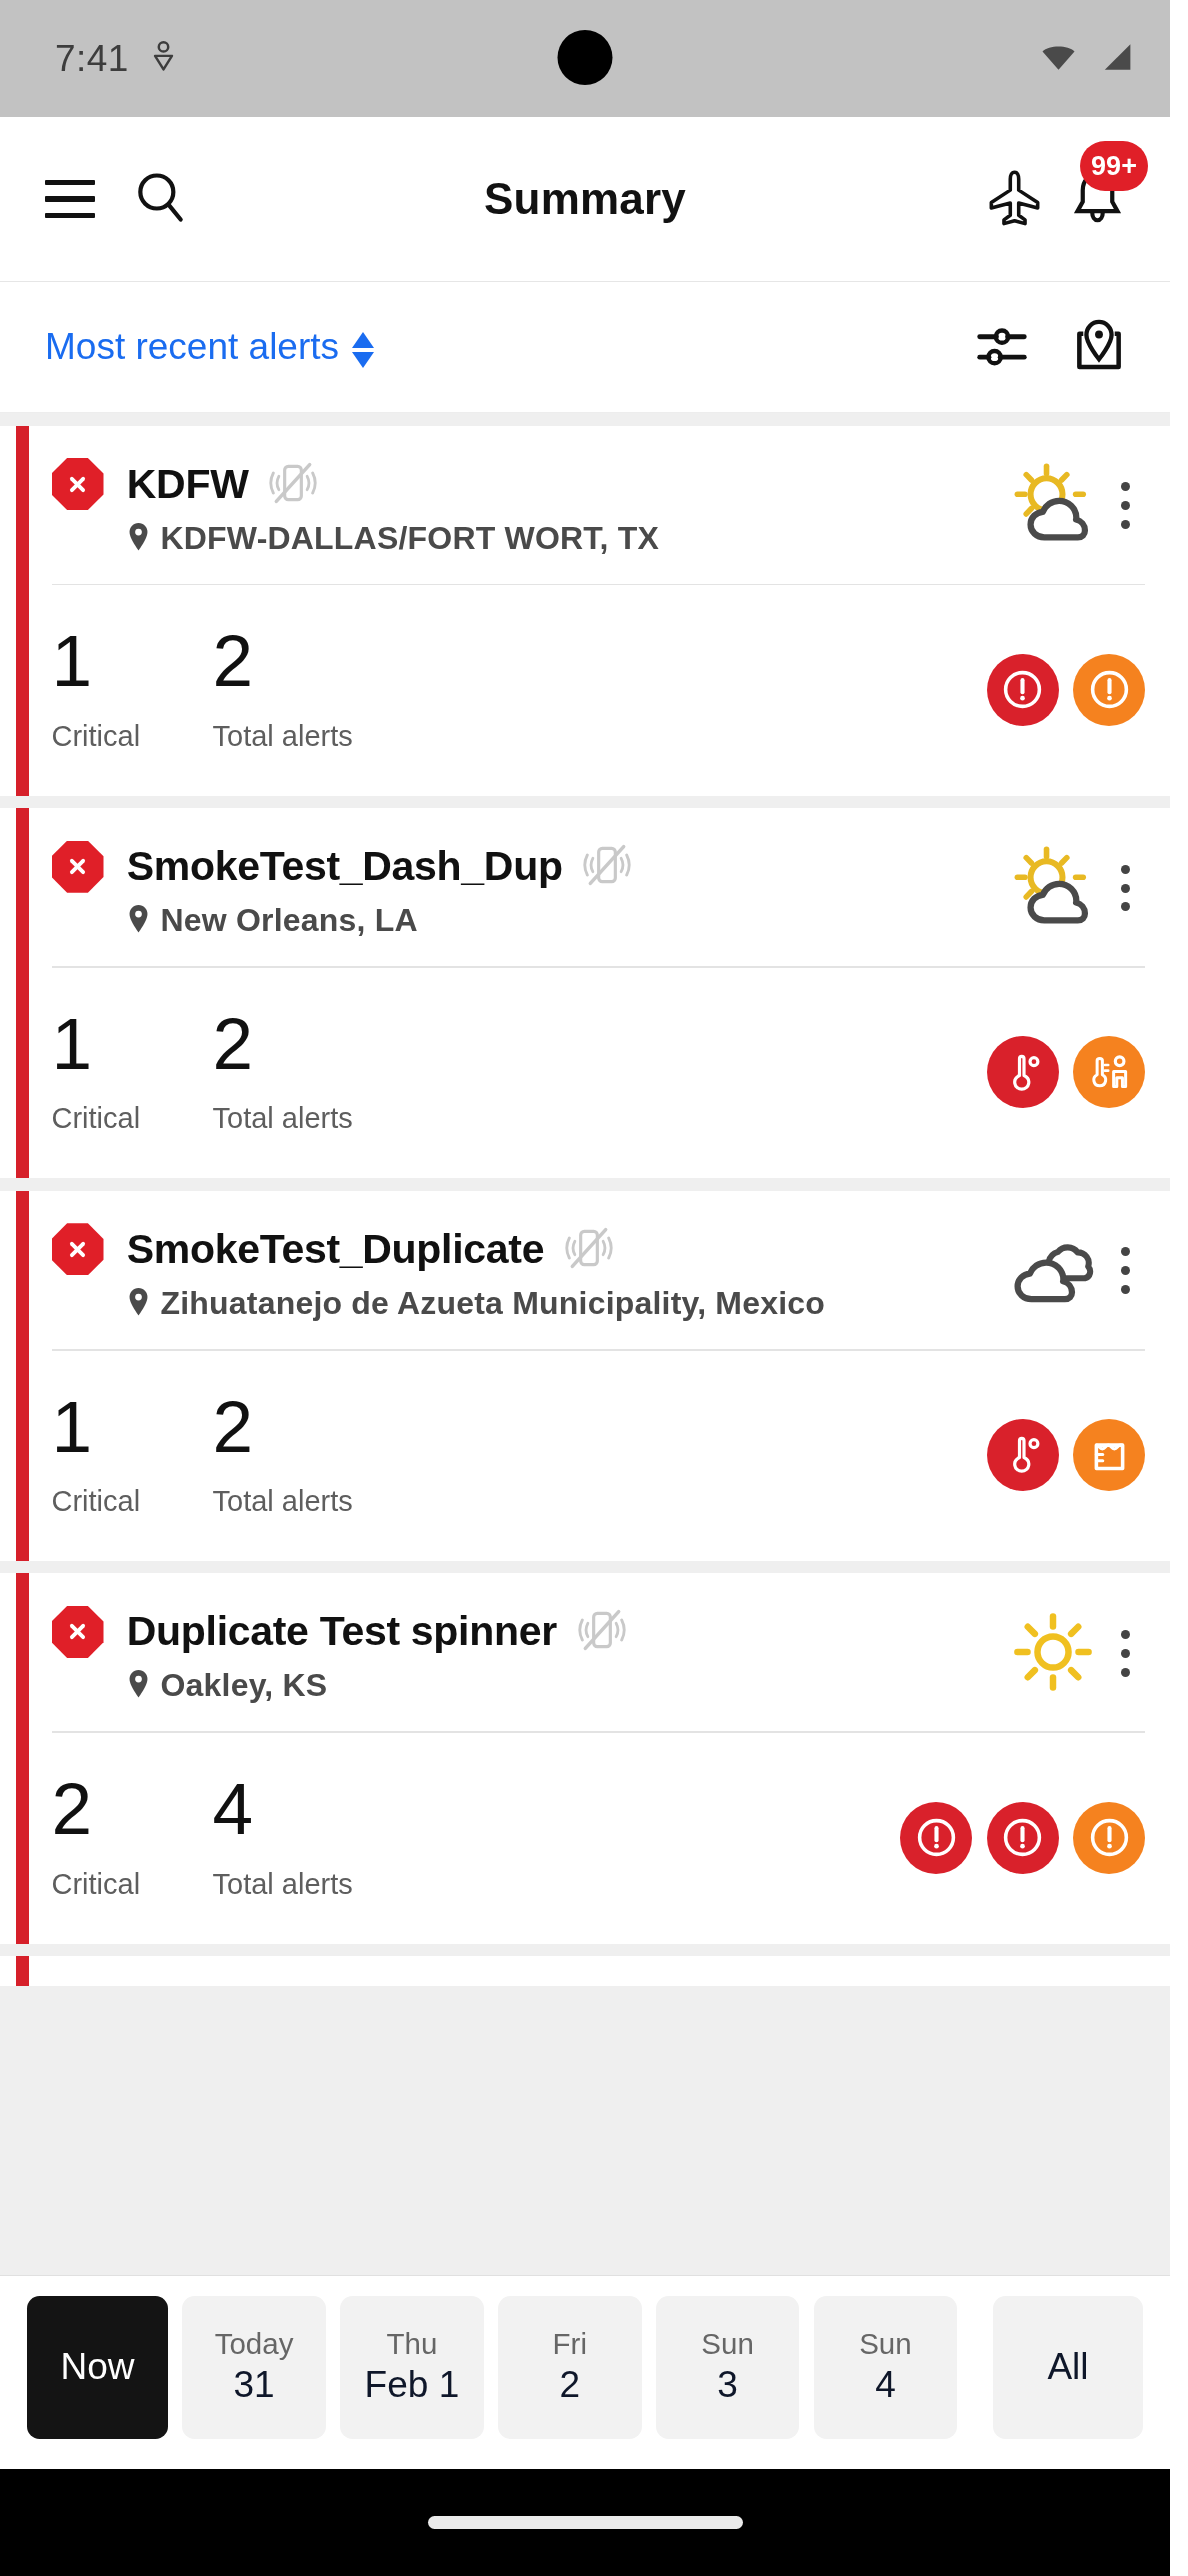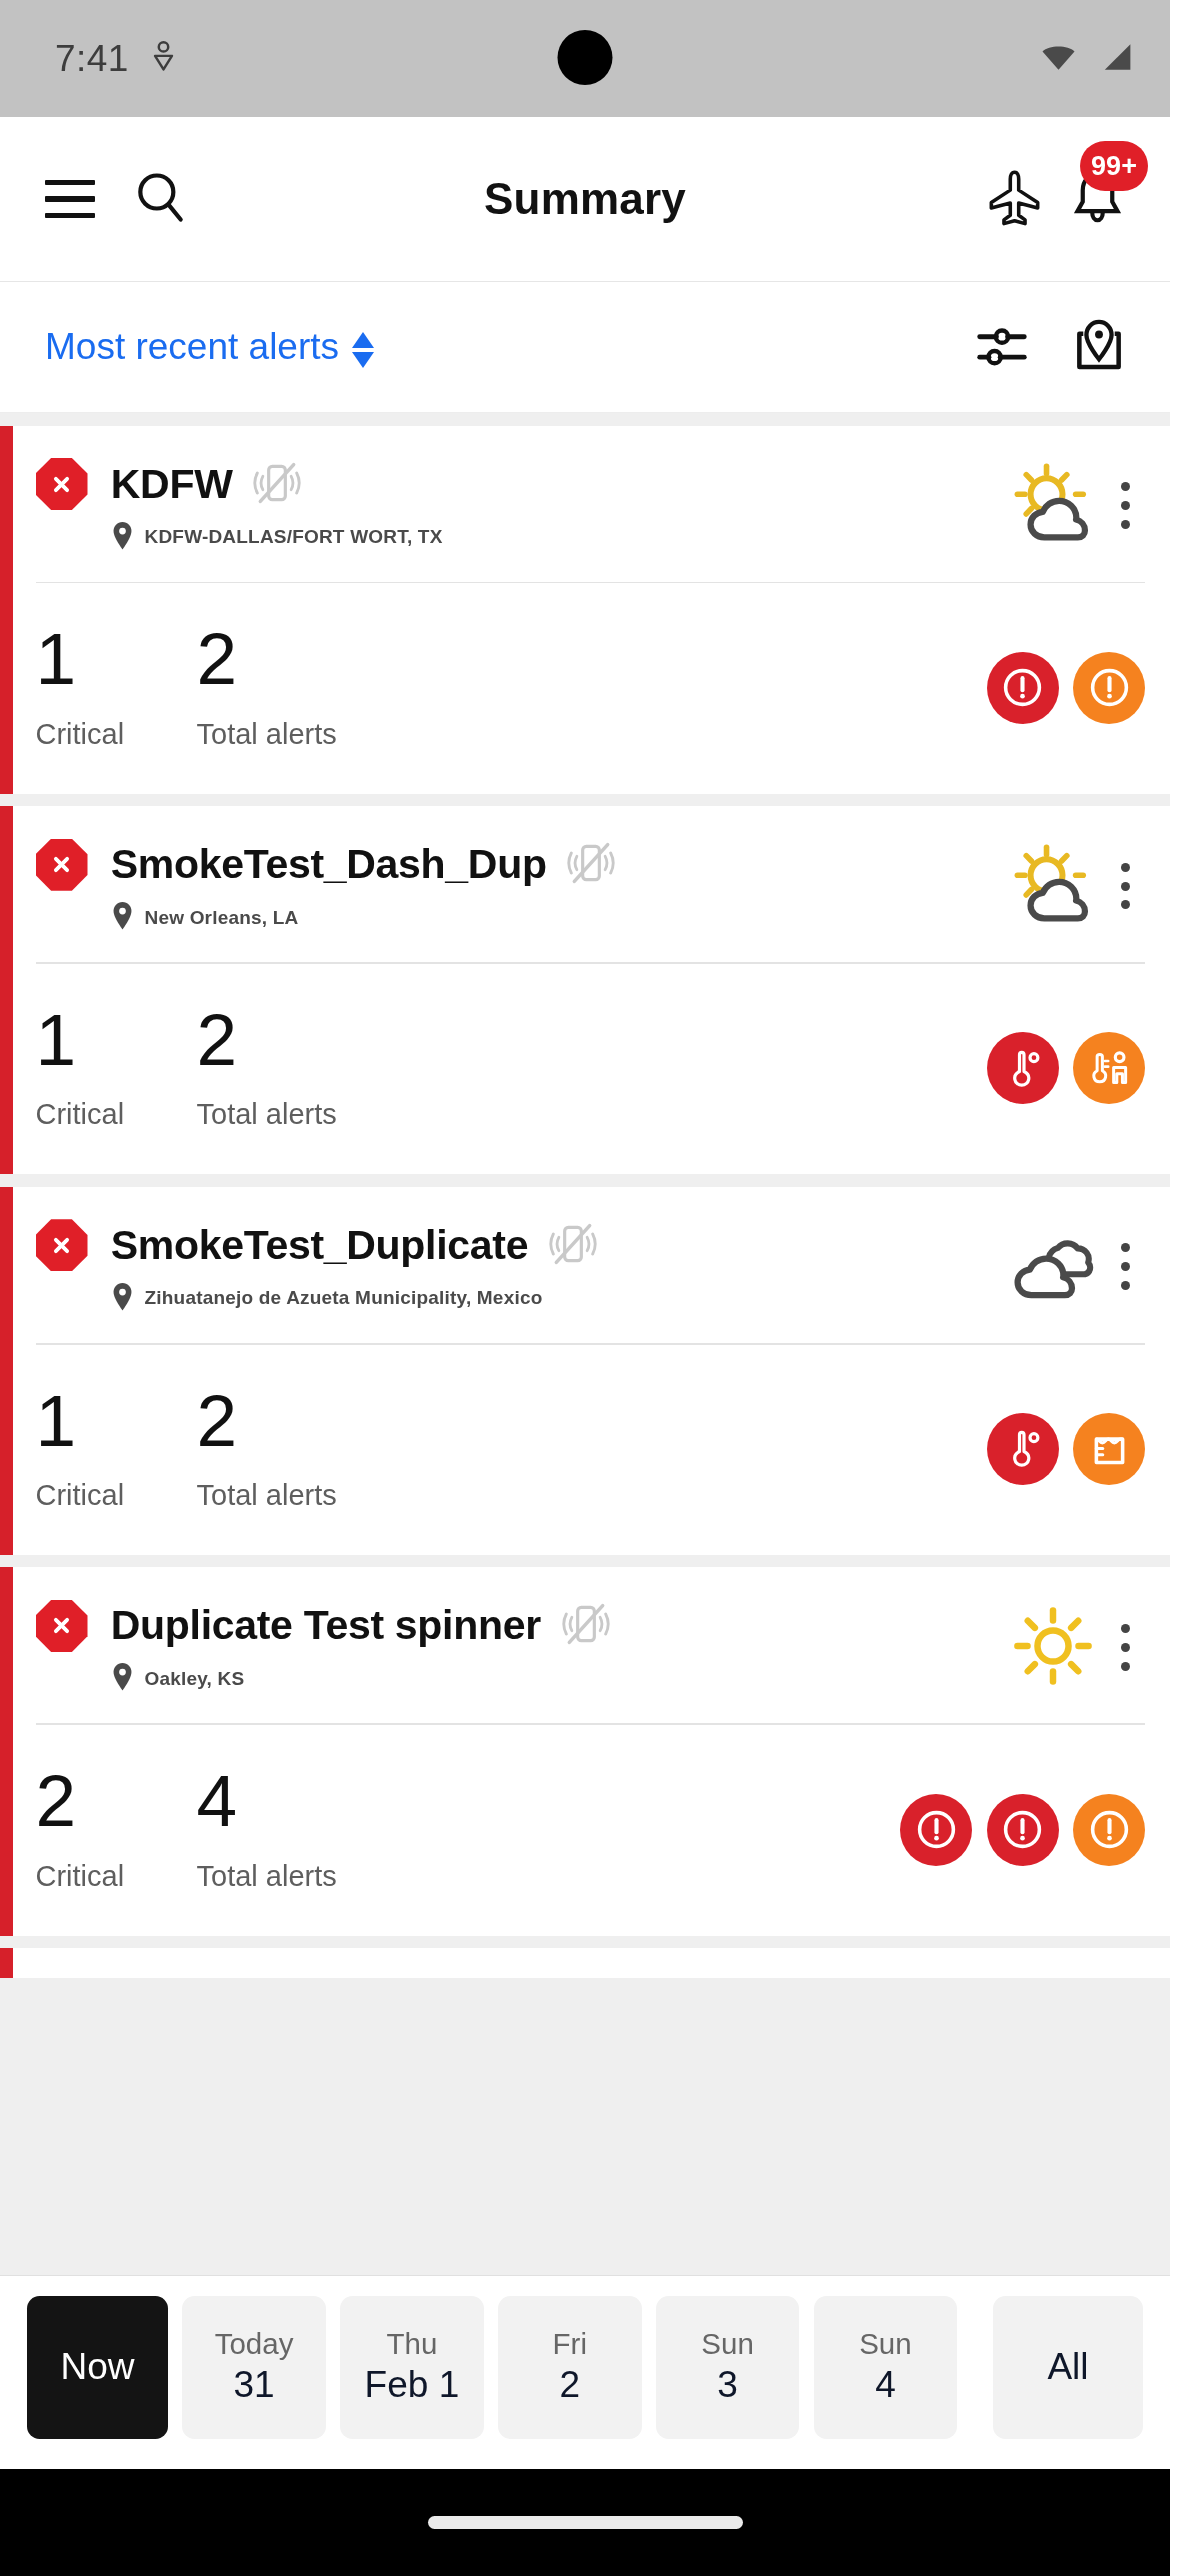--- a/index.html
+++ b/index.html
@@ -127,21 +127,21 @@
     background: #efefef;
     overflow: hidden;
     position: relative;
   }
   .list-top-gap { height: 12.5px; background: #efefef; }
 
   .card {
     background: #ffffff;
     position: relative;
     margin-bottom: 12.5px;
-    padding: 0 0 0 0;
+    padding: 0 0 0 16px;
     display: flex;
   }
   .card-accent {
     width: 12.5px;
     background: #d6202a;
     flex: 0 0 12.5px;
   }
   .card-body { flex: 1 1 auto; padding: 0 25px 0 23px; }
 
   .card-head { display: flex; align-items: flex-start; padding: 32px 0 27px 0; }
@@ -156,21 +156,21 @@
   }
   .site-name {
     font-size: 41px;
     font-weight: 700;
     color: #111;
     white-space: nowrap;
     letter-spacing: -0.3px;
   }
   .loc-row { display: flex; align-items: center; gap: 9px; margin-top: 9px; padding-left: 73px; }
   .loc-text {
-    font-size: 19px;
+    font-size: 32px;
     font-weight: 700;
     color: #4a4a4a;
     letter-spacing: 0.2px;
     white-space: nowrap;
   }
   .head-right { display: flex; align-items: center; gap: 9px; padding-top: 5.4px; }
   .kebab { width: 39px; display: flex; flex-direction: column; align-items: center; gap: 9.8px; cursor: pointer; padding: 5.4px; }
   .kebab i { display: block; width: 9px; height: 9px; border-radius: 50%; background: #444; }
 
   .card-divider { height: 1.8px; background: #e3e3e3; }

